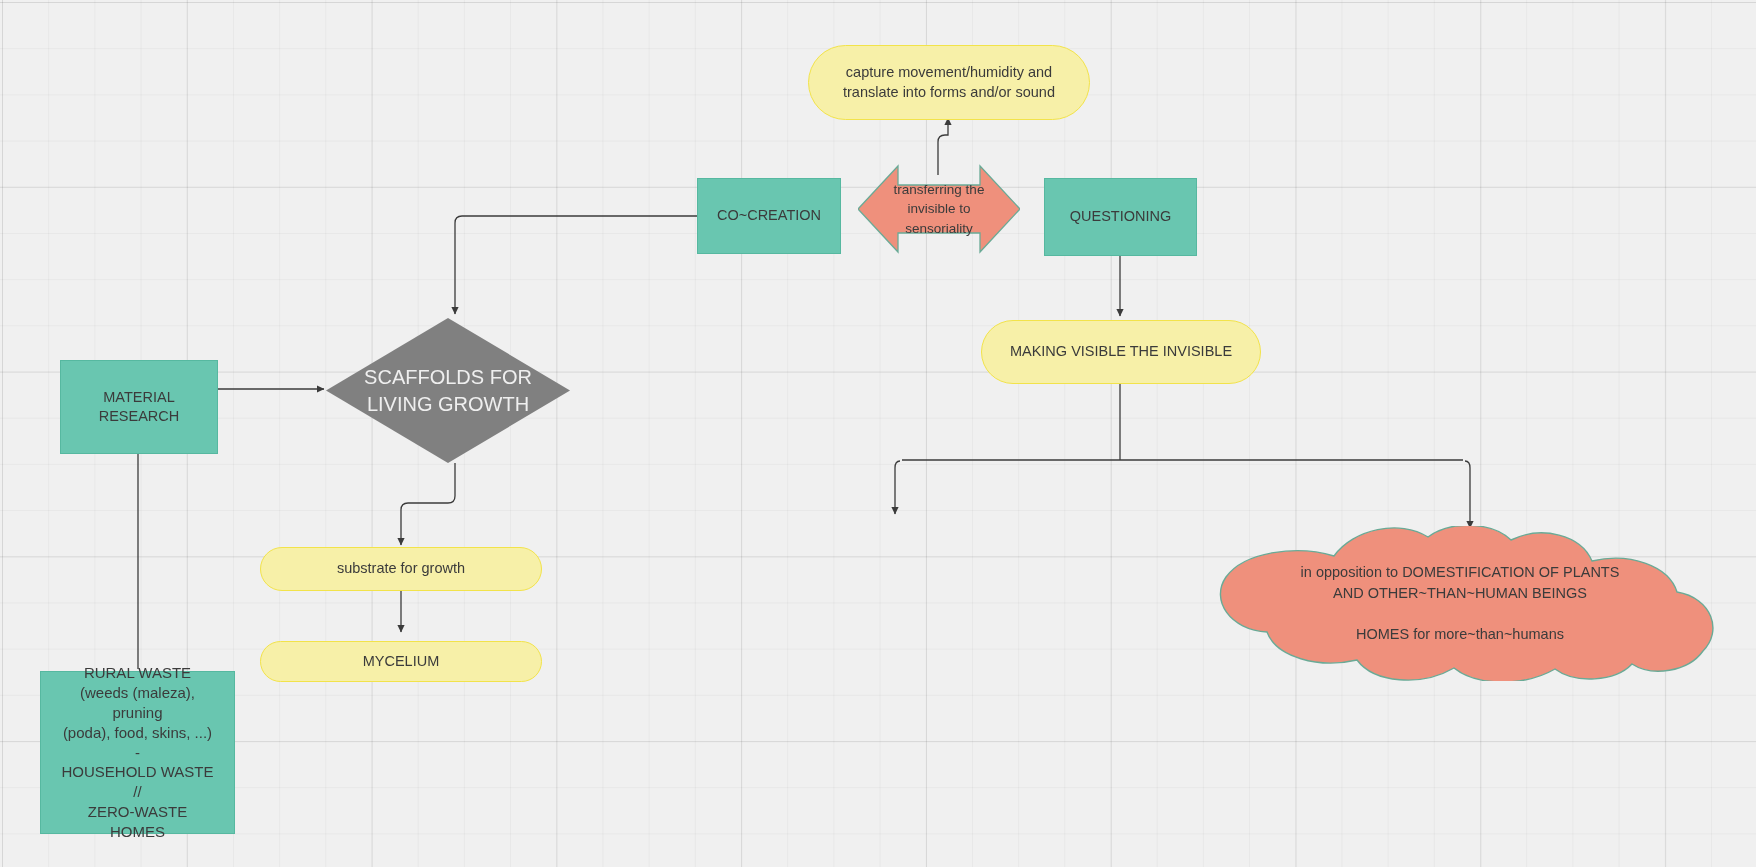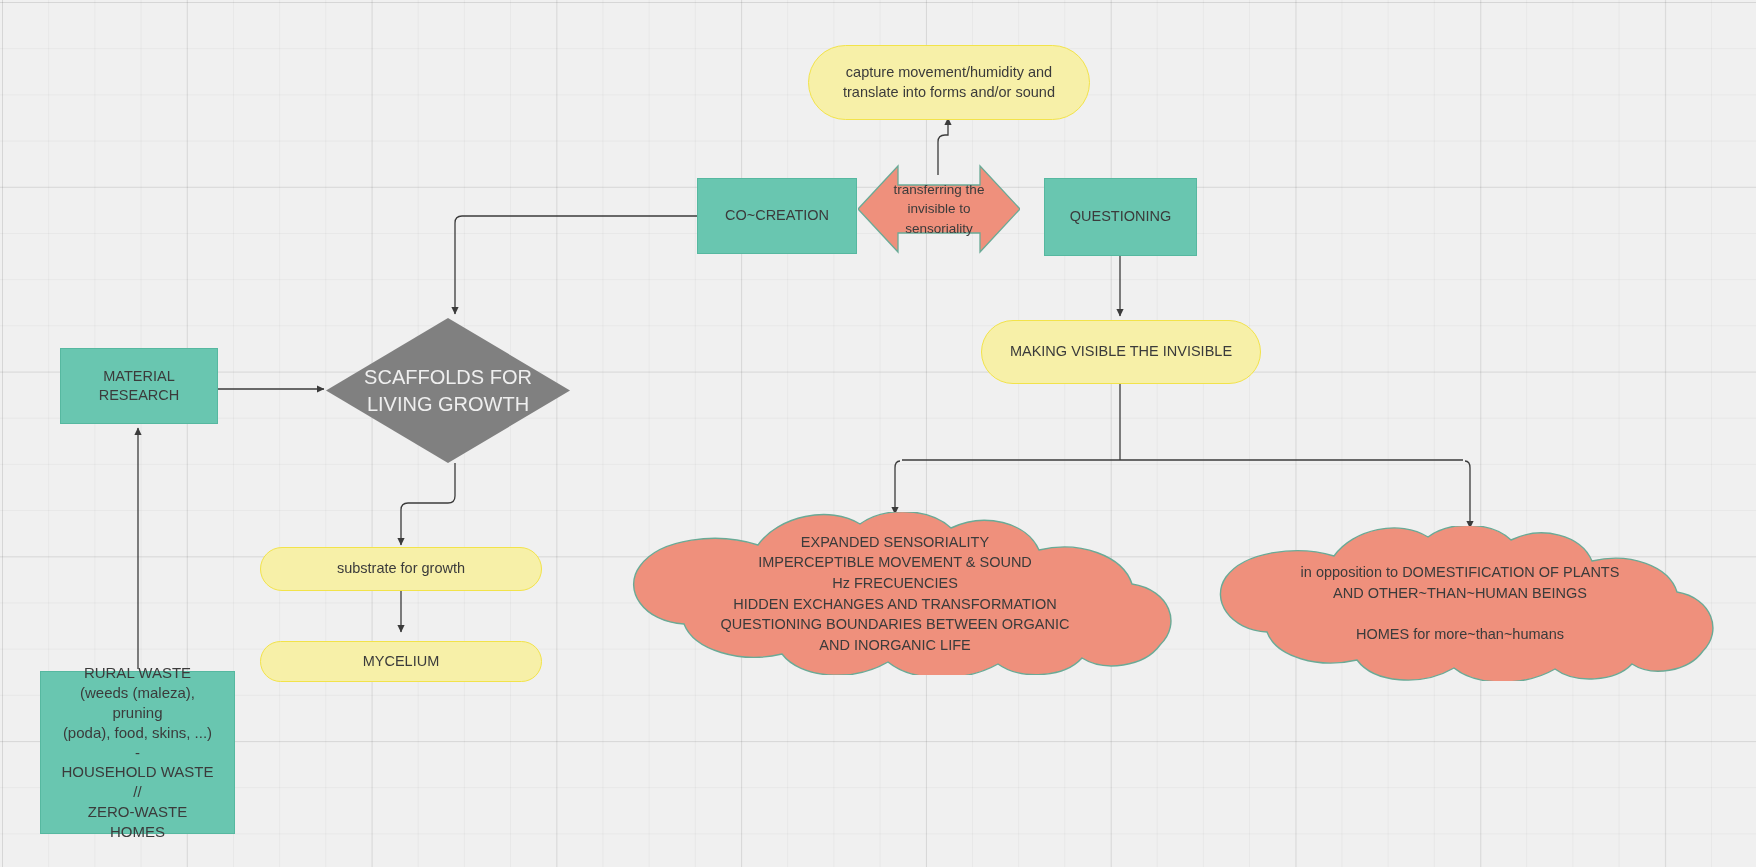--- a/index.html
+++ b/index.html
@@ -133,38 +133,38 @@
     <path d="M902 460 L1463 460" fill="none" stroke="#3b3b3b" stroke-width="1.3"></path>
     <path d="M900 461 Q895 461 895 468 L895 514" fill="none" stroke="#3b3b3b" stroke-width="1.3" marker-end="url(#ah)"></path>
     <path d="M1465 461 Q1470 461 1470 468 L1470 528" fill="none" stroke="#3b3b3b" stroke-width="1.3" marker-end="url(#ah)"></path>
   </svg>
 
   <div class="node yellow-pill" style="left:808px; top:45px; width:282px; height:75px;">
     <span class="txt">capture movement/humidity and
 translate into forms  and/or sound</span>
   </div>
 
-  <div class="node teal-box" style="left:697px; top:178px; width:160px; height:76px;">
+  <div class="node teal-box" style="left:697px; top:178px; width:144px; height:76px;">
     <span class="txt">CO~CREATION</span>
   </div>
 
   <div class="arrowshape-wrap" style="left:858px; top:160px; width:162px; height:98px;">
     <svg width="162" height="98" viewBox="0 0 162 98">
       <path d="M0,49 L40,6 L40,25 L122,25 L122,6 L162,49 L122,92 L122,73 L40,73 L40,92 Z" fill="#ef907c" stroke="#6aaa96" stroke-width="1.3"></path>
     </svg>
     <div class="arrowshape-label">transferring the
 invisible to
 sensoriality</div>
   </div>
 
   <div class="node teal-box" style="left:1044px; top:178px; width:153px; height:78px;">
     <span class="txt">QUESTIONING</span>
   </div>
 
-  <div class="node teal-box" style="left:60px; top:348px; width:158px; height:76px;">
+  <div class="node teal-box" style="left:60px; top:360px; width:158px; height:94px;">
     <span class="txt">MATERIAL RESEARCH</span>
   </div>
 
   <div class="diamond-wrap" style="left:326px; top:318px; width:244px; height:145px;">
     <svg width="244" height="145" viewBox="0 0 244 145">
       <path d="M122,0 L244,72.5 L122,145 L0,72.5 Z" fill="#808080"></path>
     </svg>
     <div class="diamond-label">SCAFFOLDS FOR
 LIVING GROWTH</div>
   </div>
@@ -183,43 +183,20 @@
 
   <div class="node teal-box big" style="left:40px; top:671px; width:195px; height:163px;">
     <span class="txt">RURAL WASTE
 (weeds (maleza), pruning
 (poda), food,  skins, ...)
 -
 HOUSEHOLD WASTE //
 ZERO-WASTE HOMES</span>
   </div>
 
-  <div class="cloud-wrap" style="left:612px; top:512px; width:566px; height:163px;">
-    <svg width="566" height="163" viewBox="0 0 566 163">
-      <path d="M146,33
-               C166,4 218,-7 248,12
-               C273,-6 318,-4 339,16
-               C372,0 415,10 427,38
-               C468,28 511,44 520,72
-               C558,78 570,112 548,133
-               C532,155 492,160 470,146
-               C452,166 408,168 386,152
-               C352,171 300,170 276,150
-               C240,171 188,166 170,142
-               C128,152 82,138 72,112
-               C32,110 10,78 28,54
-               C48,26 106,20 146,33 Z" fill="#ef907c" stroke="#6aaa96" stroke-width="1.4"></path>
-    </svg>
-    <div class="cloud-label">EXPANDED SENSORIALITY
-IMPERCEPTIBLE MOVEMENT &amp; SOUND
-Hz FRECUENCIES
-HIDDEN EXCHANGES AND TRANSFORMATION
-QUESTIONING BOUNDARIES BETWEEN ORGANIC
-AND INORGANIC LIFE</div>
-  </div>
 
   <div class="cloud-wrap" style="left:1200px; top:526px; width:520px; height:155px;">
     <svg width="520" height="155" viewBox="0 0 520 155">
       <path d="M134,30
                C153,3 200,-7 228,11
                C251,-6 292,-4 311,14
                C342,-1 381,9 392,35
                C430,26 469,40 477,66
                C512,72 523,105 503,125
                C488,146 452,151 432,138

